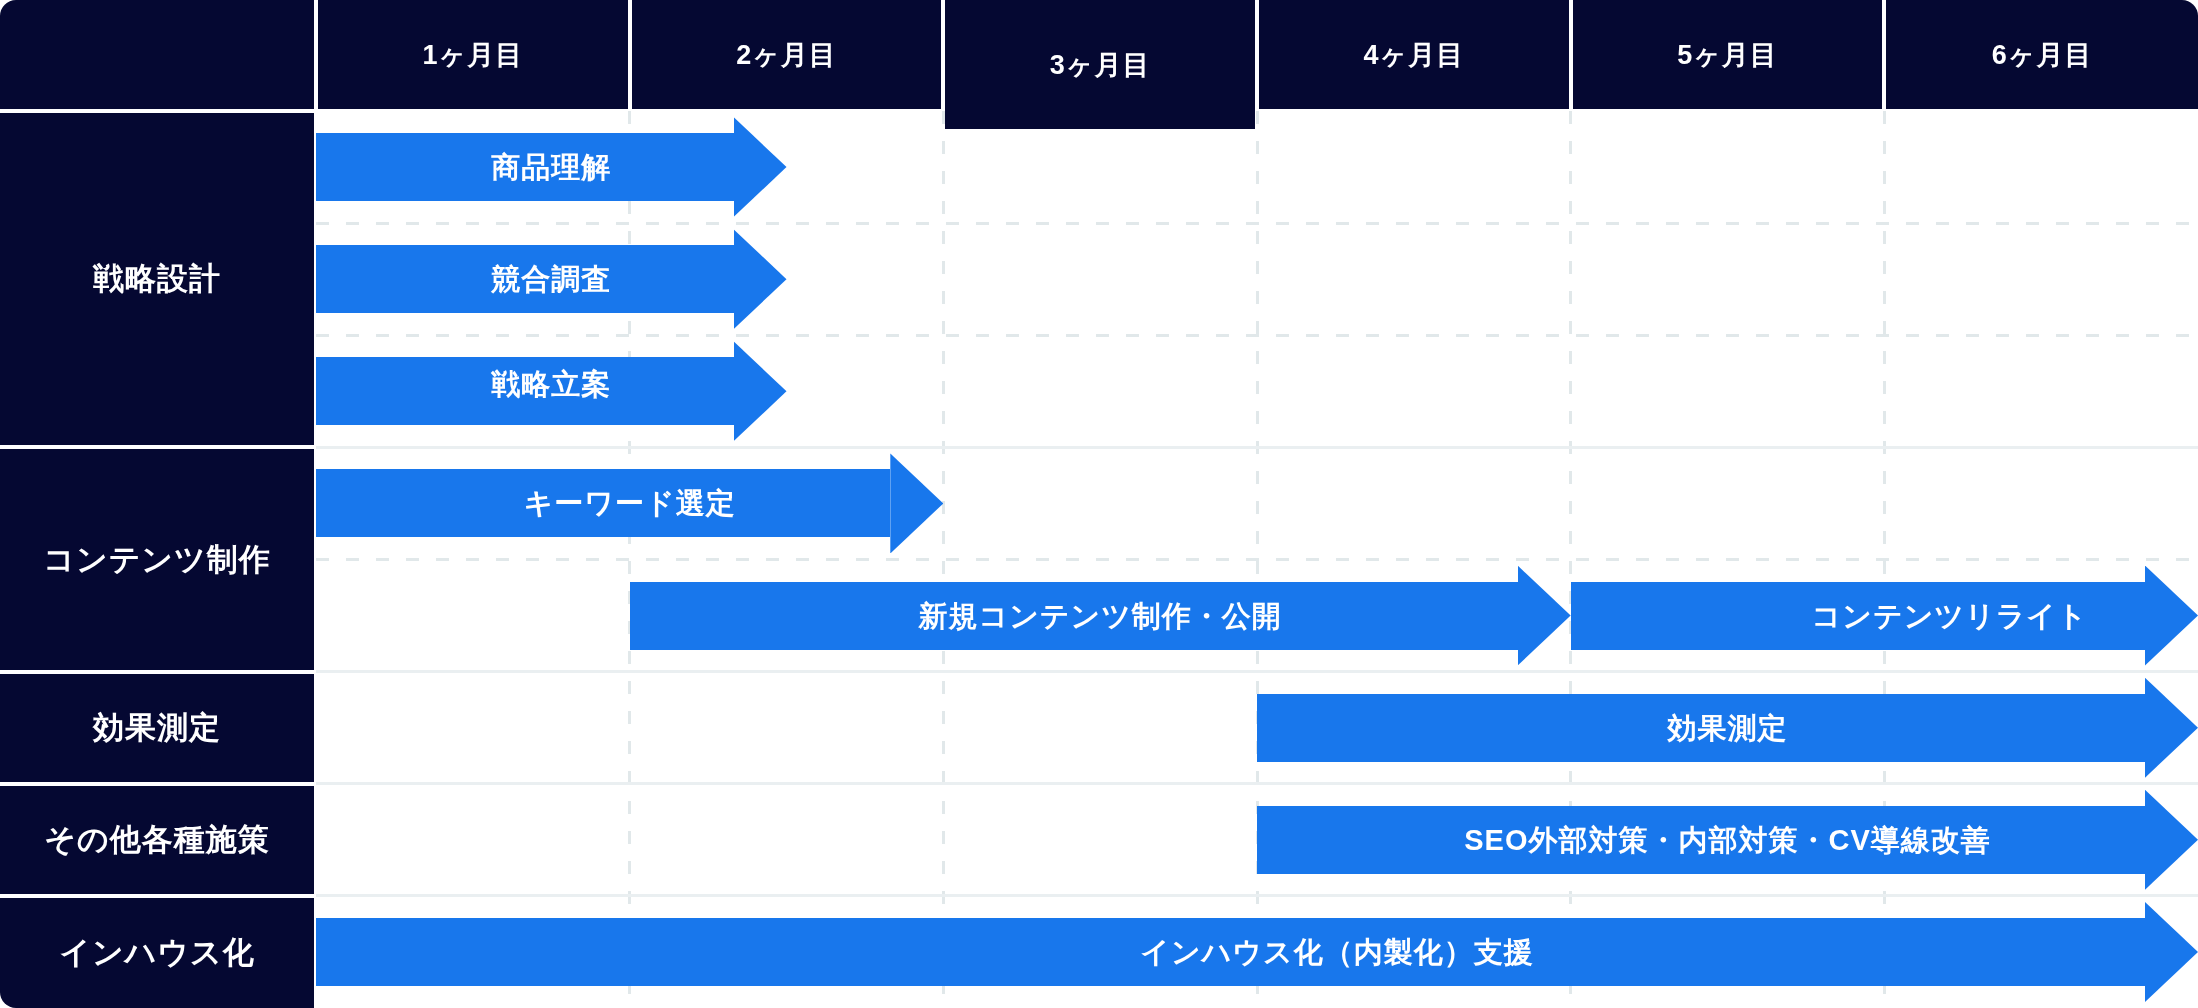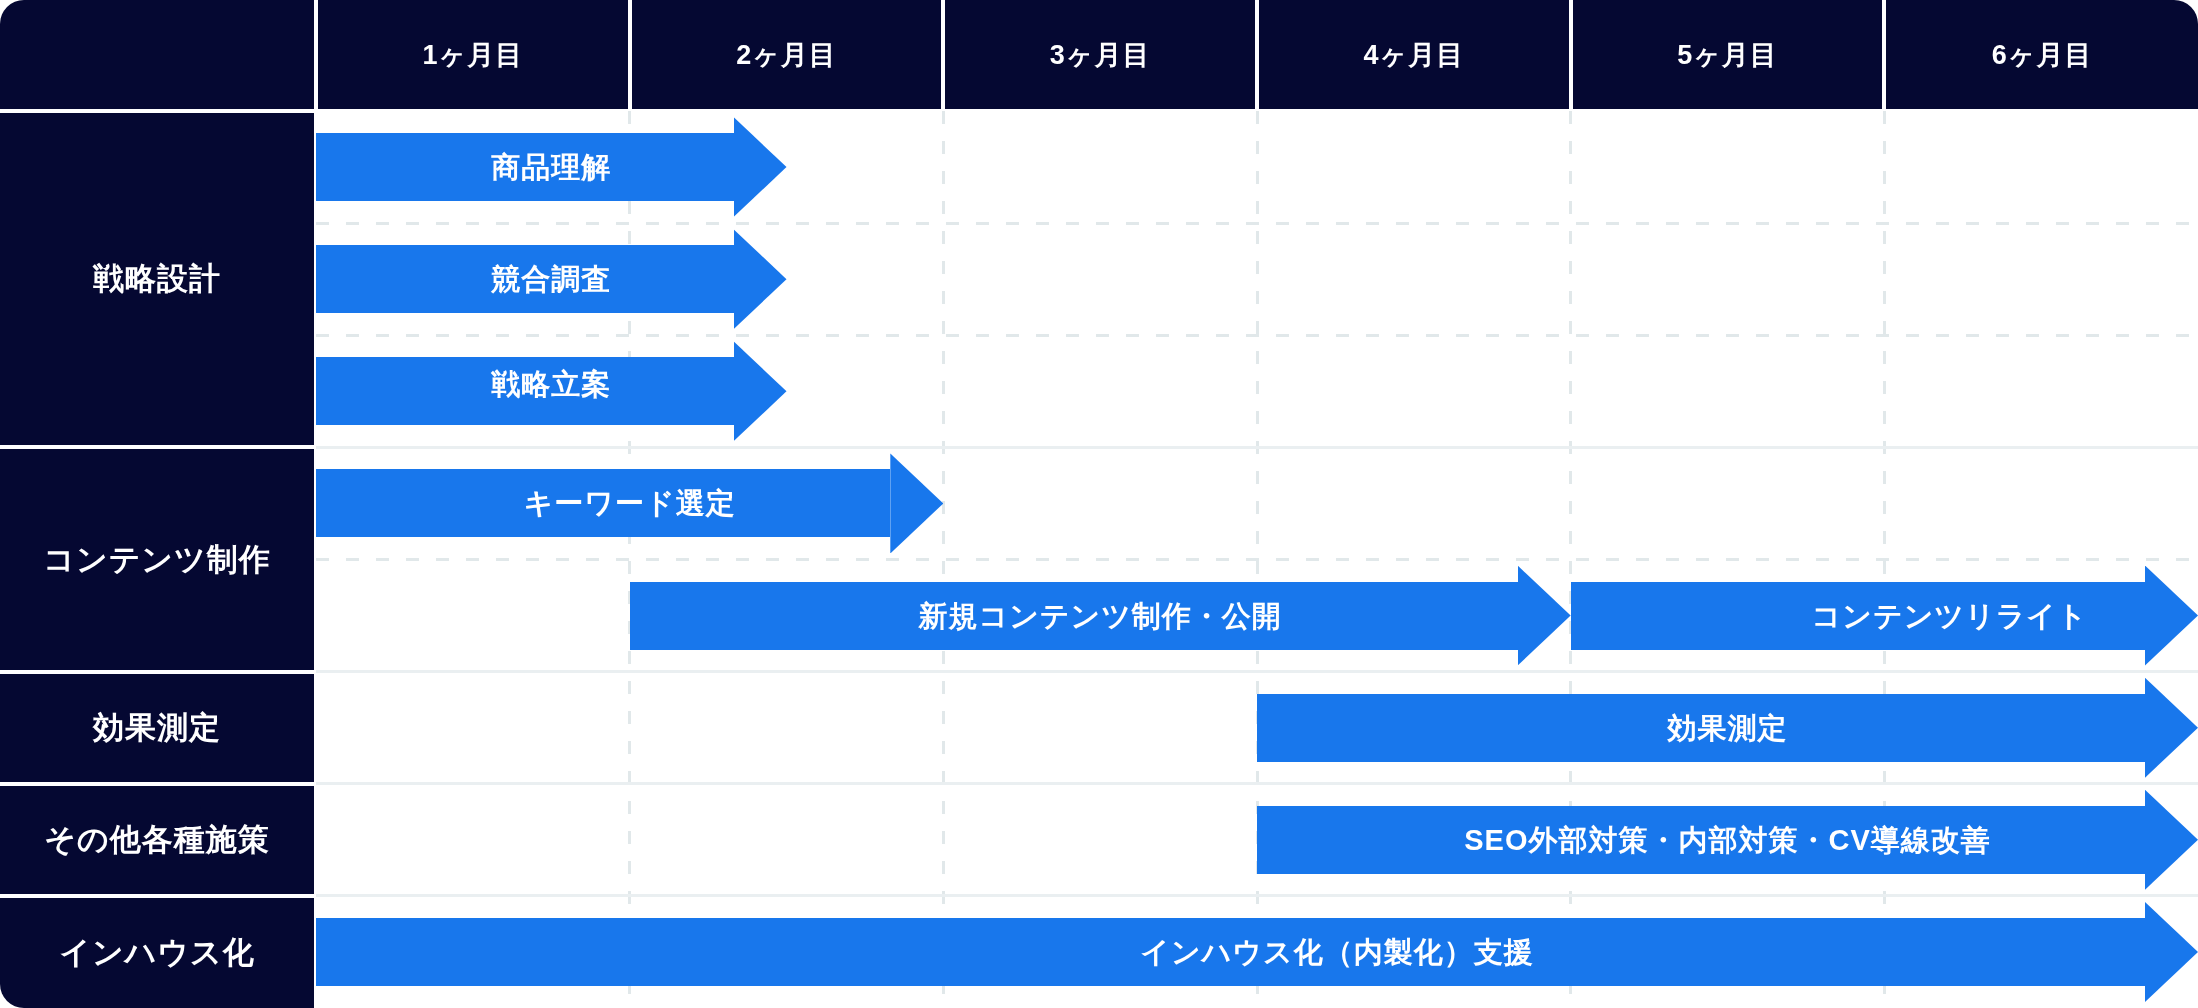--- a/index.html
+++ b/index.html
@@ -7,21 +7,21 @@
     --blue:#1877EC;
     --dash:#E1E8EA;
     --solid:#EAEFF1;
     --white:#FFFFFF;
   }
   html,body{margin:0;padding:0;background:#fff;}
   #gantt{
     position:relative;
     width:2198px;height:1008px;
     background:var(--white);
-    border-radius:24px;
+    border-radius:16px;
     overflow:hidden;
     font-family:"Liberation Sans","DejaVu Sans",sans-serif;
   }
   .cell{
     position:absolute;z-index:2;
     background:var(--navy);color:#fff;
     display:flex;align-items:center;justify-content:center;
     font-weight:700;
   }
   .header-cell{font-size:27px;letter-spacing:1px;}
@@ -37,21 +37,21 @@
     letter-spacing:1px;white-space:nowrap;
   }
 </style>
 </head>
 <body>
 
 <div id="gantt">
     <div class="cell header-cell" style="left: 0px; top: 0px; width: 314px; height: 109px;"></div>
     <div class="cell header-cell" style="left: 318px; top: 0px; width: 309.667px; height: 109px;">1ヶ月目</div>
     <div class="cell header-cell" style="left: 631.667px; top: 0px; width: 309.667px; height: 109px;">2ヶ月目</div>
-    <div class="cell header-cell" style="left: 945.333px; top: 0px; width: 309.667px; height: 109px;">3ヶ月目</div>
+    <div class="cell header-cell" style="left: 945.333px; top: 0px; width: 309.667px; height: 129px;">3ヶ月目</div>
     <div class="cell header-cell" style="left: 1259px; top: 0px; width: 309.667px; height: 109px;">4ヶ月目</div>
     <div class="cell header-cell" style="left: 1572.67px; top: 0px; width: 309.667px; height: 109px;">5ヶ月目</div>
     <div class="cell header-cell" style="left: 1886.33px; top: 0px; width: 311.667px; height: 109px;">6ヶ月目</div>
     <div class="cell left-cell" style="left: 0px; top: 449.375px; width: 314px; height: 220.25px;">コンテンツ制作</div>
     <div class="cell left-cell" style="left: 0px; top: 113px; width: 314px; height: 332.375px;">戦略設計</div>
     <div class="cell left-cell" style="left: 0px; top: 673.625px; width: 314px; height: 108.125px;">効果測定</div>
     <div class="cell left-cell" style="left: 0px; top: 785.75px; width: 314px; height: 108.125px;">その他各種施策</div>
     <div class="cell left-cell" style="left: 0px; top: 897.875px; width: 314px; height: 110.125px;">インハウス化</div>
     <div class="vdash" style="left: 628.167px; top: 111px; width: 3px; height: 897px;"></div>
     <div class="vdash" style="left: 941.833px; top: 111px; width: 3px; height: 897px;"></div>

